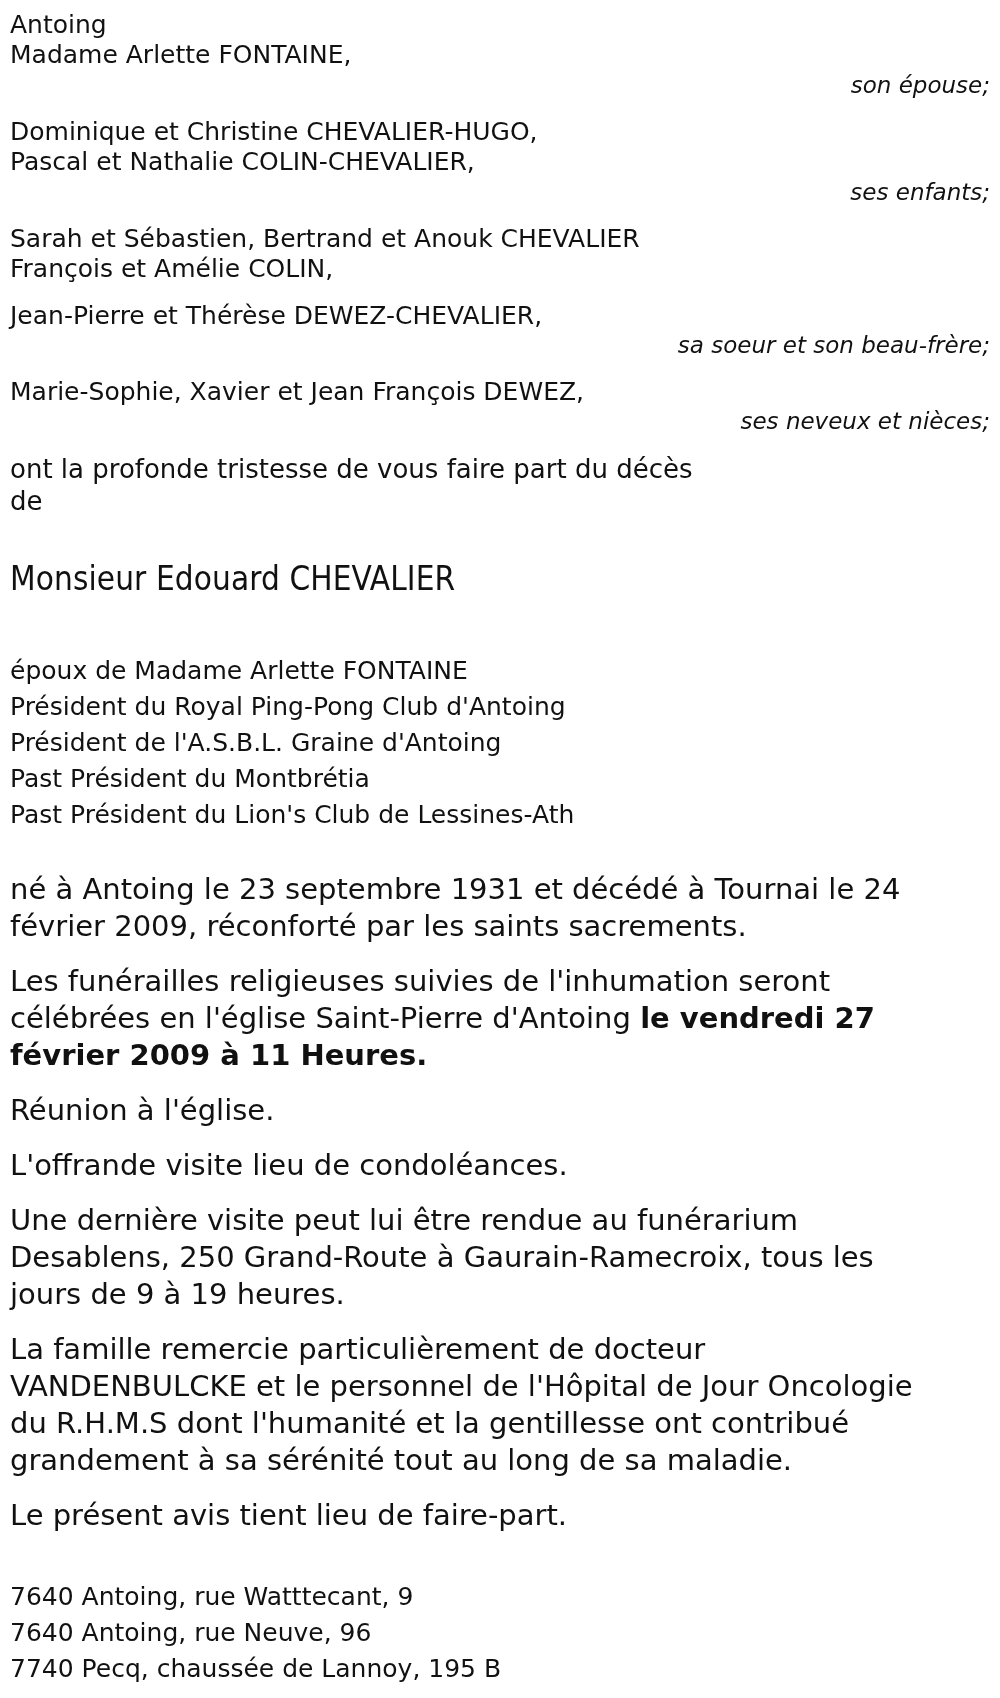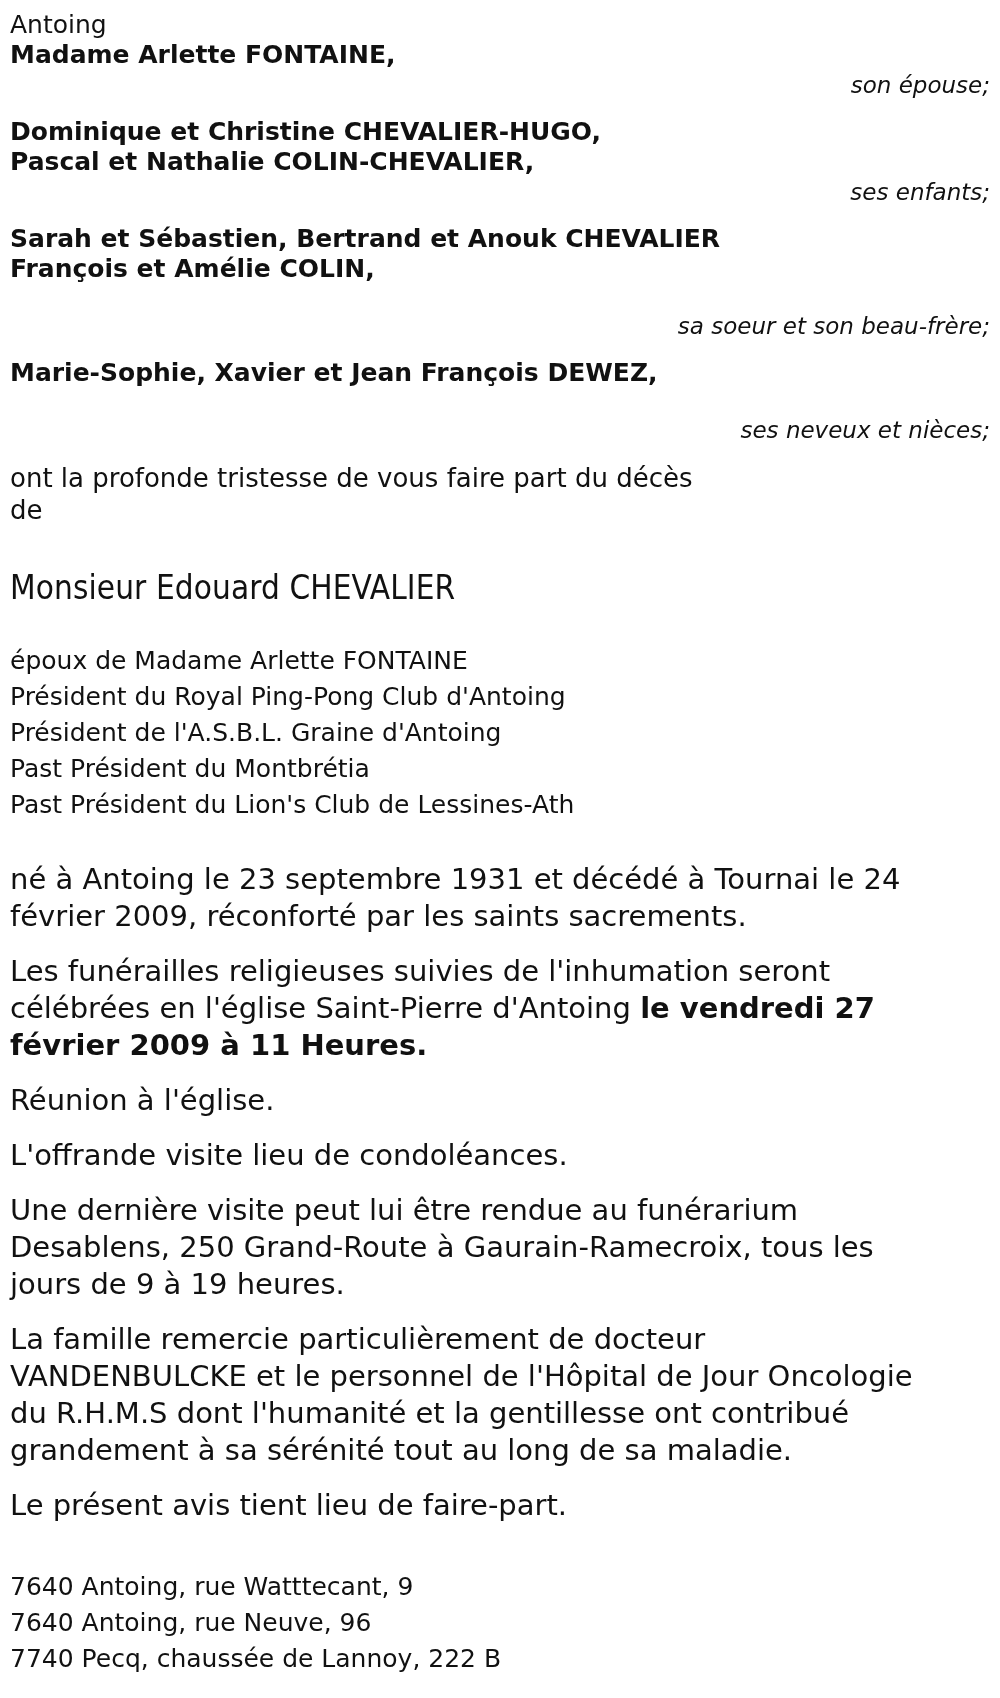--- a/index.html
+++ b/index.html
@@ -27,37 +27,35 @@
   .relations {
     width: 100%;
   }
   .relation-group {
     position: relative;
     width: 100%;
     margin-bottom: 17px;
   }
   .names {
     width: 700px;
-    font-weight: bold;
   }
   .name-line {
     font-size: 25px;
     line-height: 30px;
     white-space: pre;
   }
   .relation-label {
     text-align: right;
     font-style: italic;
     font-size: 23px;
     line-height: 30px;
     padding-right: 0px;
   }
   .relation-label.tight {
     line-height: 29px;
-    margin-top: 28px;
   }
 
   
   .lead {
     font-size: 26px;
     line-height: 32px;
     width: 720px;
     margin-top: 6px;
   }
 
@@ -68,21 +66,21 @@
     font-size: 33px;
     line-height: 40px;
     letter-spacing: 0.1px;
     margin-top: 42px;
     margin-bottom: 0;
     white-space: pre;
   }
 
   
   .titles {
-    margin-top: 35px;
+    margin-top: 54px;
   }
   .title-line {
     font-size: 25px;
     line-height: 36px;
     white-space: pre;
   }
 
   
   .body-block {
     margin-top: 38px;
@@ -132,20 +130,23 @@
     </div>
 
     <div class="relation-group">
       <div class="names">
         <div class="name-line">Sarah et Sébastien, Bertrand et Anouk CHEVALIER</div>
         <div class="name-line">François et Amélie COLIN,</div>
       </div>
     </div>
 
     <div class="relation-group">
+      <div class="names">
+        <div class="name-line">Jean-Pierre et Thérèse DEWEZ-CHEVALIER,</div>
+      </div>
       <div class="relation-label tight" style="width:400px; margin-left:auto;">sa soeur et son beau-frère;</div>
     </div>
 
     <div class="relation-group">
       <div class="names">
         <div class="name-line">Marie-Sophie, Xavier et Jean François DEWEZ,</div>
       </div>
       <div class="relation-label tight" style="width:300px; margin-left:auto;">ses neveux et nièces;</div>
     </div>
 
@@ -177,16 +178,16 @@
 
     <p class="para">La famille remercie particulièrement de docteur VANDENBULCKE et le personnel de l'Hôpital de Jour Oncologie du R.H.M.S dont l'humanité et la gentillesse ont contribué grandement à sa sérénité tout au long de sa maladie.</p>
 
     <p class="para">Le présent avis tient lieu de faire-part.</p>
 
   </div>
 
   <div class="addresses">
     <div class="address-line">7640 Antoing, rue Watttecant, 9</div>
     <div class="address-line">7640 Antoing, rue Neuve, 96</div>
-    <div class="address-line">7740 Pecq, chaussée de Lannoy, 222 B</div>
+    <div class="address-line">7740 Pecq, chaussée de Lannoy, 195 B</div>
   </div>
 
 </div>
 
 </body></html>

